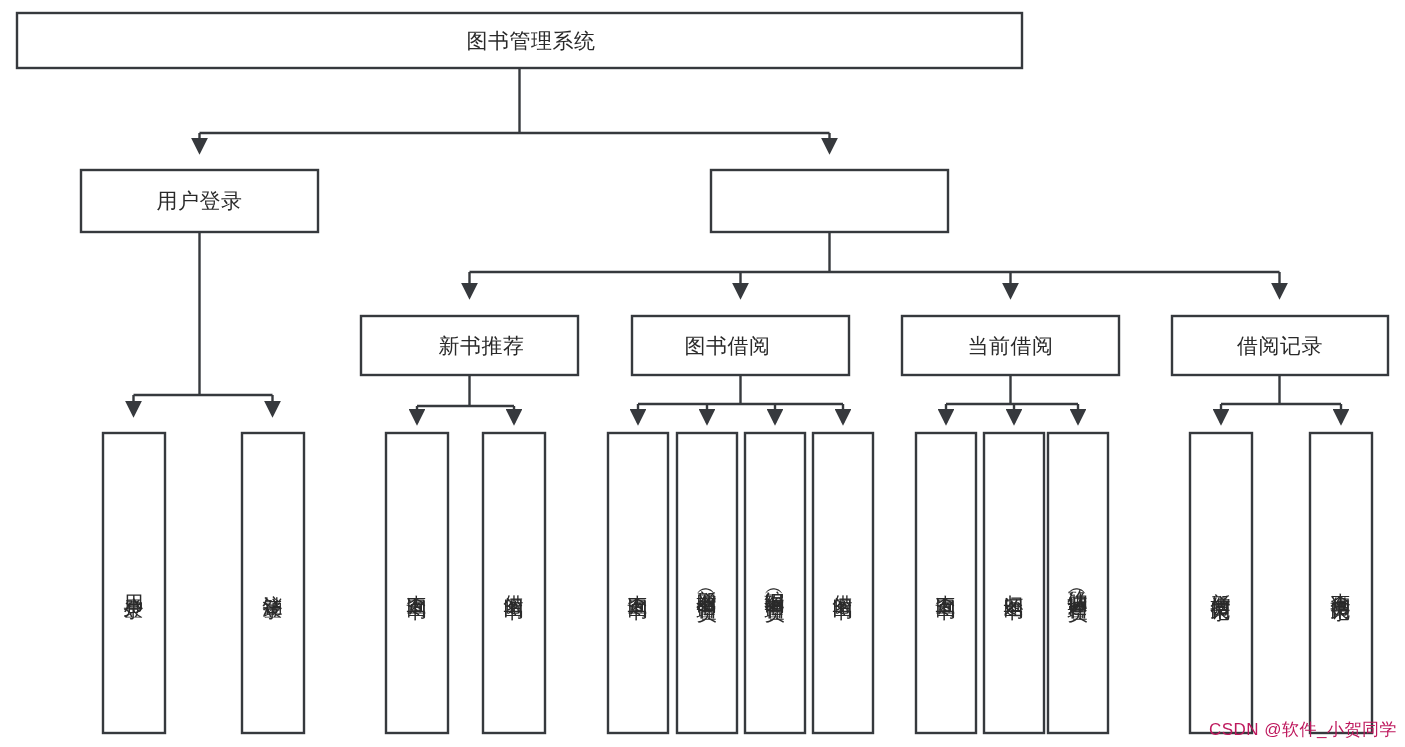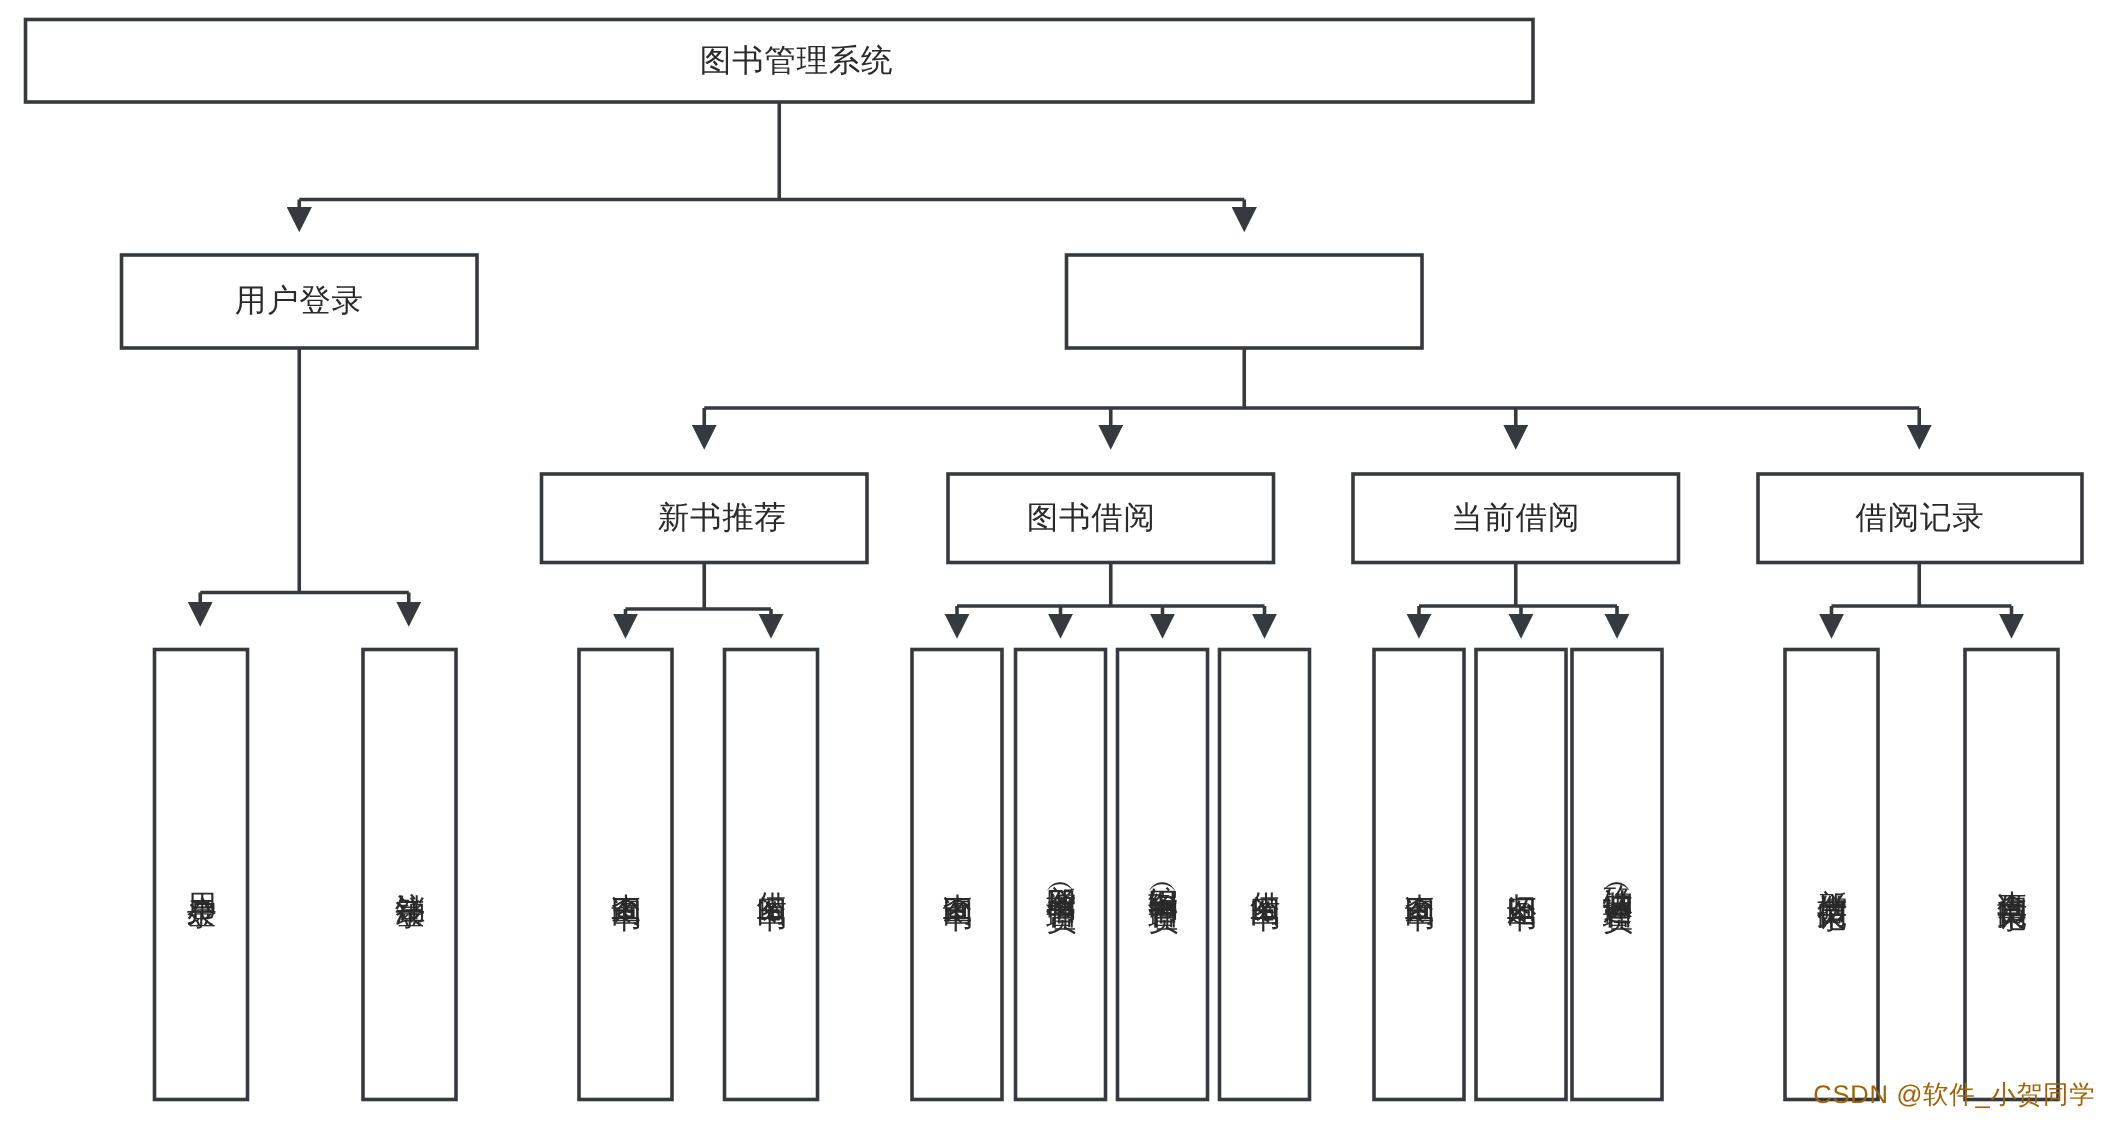--- a/index.html
+++ b/index.html
@@ -59,21 +59,21 @@
     text-orientation: upright;
     font-size: 20px;
     letter-spacing: 2px;
     line-height: 1.0;
   }
   .watermark {
     position: absolute;
     right: 8px;
     bottom: 6px;
     font-size: 17px;
-    color: #a16207;
+    color: #be185d;
     letter-spacing: 0.5px;
     font-family: "Liberation Sans", "DejaVu Sans", sans-serif;
     user-select: none;
   }
 </style>
 </head>
 <body>
 
 <div id="diagram-root">
 

